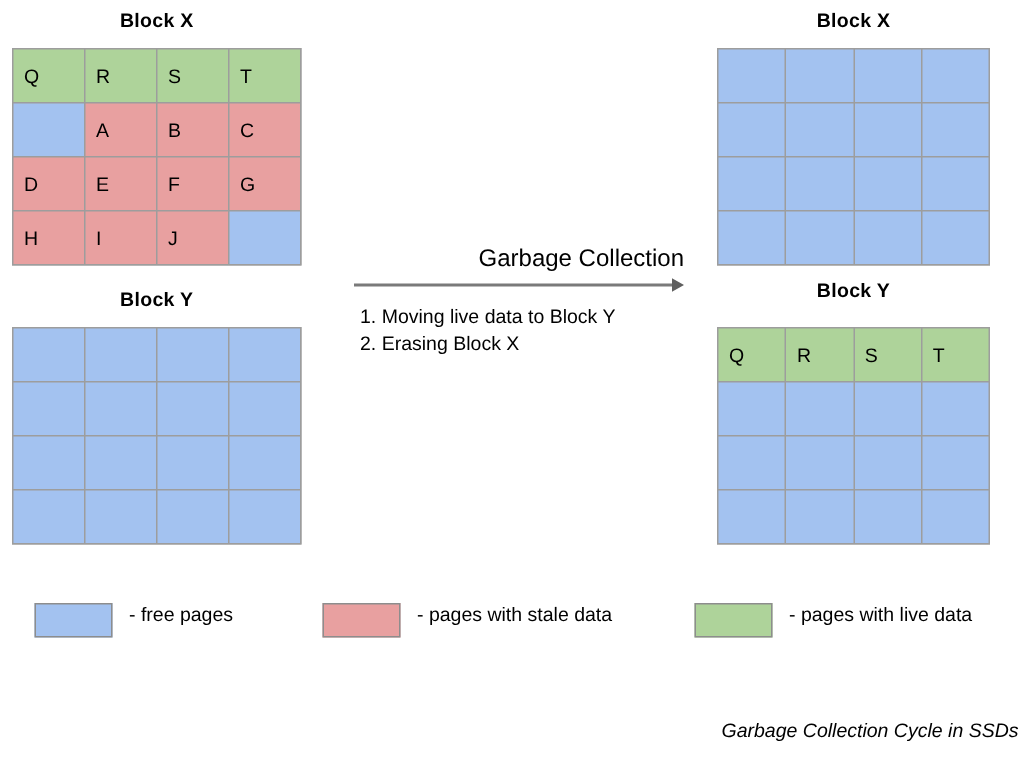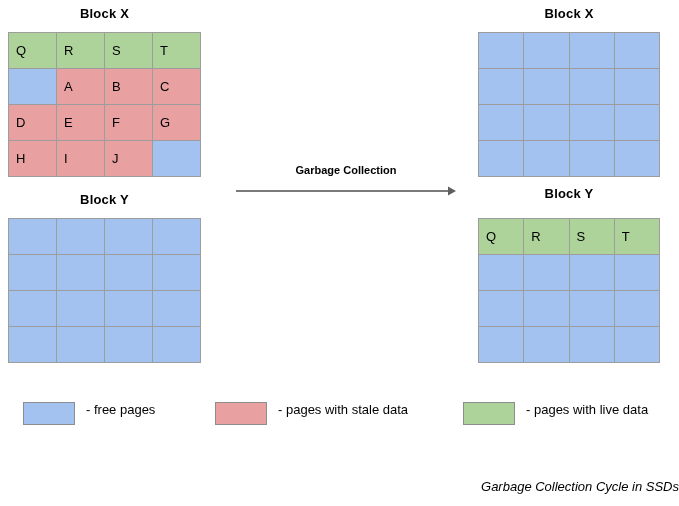--- a/index.html
+++ b/index.html
@@ -70,23 +70,23 @@
   #title-y-before { left: 8px;   top: 192px; width: 193px; }
   #title-x-after  { left: 478px; top: 6px;   width: 182px; }
   #title-y-after  { left: 478px; top: 186px; width: 182px; }
 
   
   .gc-heading {
     position: absolute;
     left: 236px;
     top: 164px;
     width: 220px;
-    text-align: center;
-    font-size: 11px;
-    font-weight: bold;
+    text-align: right;
+    font-size: 16px;
+    font-weight: normal;
     white-space: nowrap;
   }
   .gc-arrow {
     position: absolute;
     left: 236px;
     top: 183px;
     width: 220px;
     height: 12px;
   }
   .gc-steps {
@@ -182,20 +182,24 @@
 
   <div class="gc-heading">Garbage Collection</div>
 
   <div class="gc-arrow">
     <svg width="220" height="12" viewBox="0 0 220 12" aria-hidden="true">
       <line x1="0" y1="6" x2="212" y2="6" stroke="#7a7a7a" stroke-width="2"></line>
       <polygon points="212,1.5 220,6 212,10.5" fill="#5f5f5f"></polygon>
     </svg>
   </div>
 
+  <div class="gc-steps">
+    <div>1. Moving live data to Block Y</div>
+    <div>2. Erasing Block X</div>
+  </div>
 
   <div class="block-title" id="title-x-after">Block X</div>
   <div class="grid" id="grid-x-after">
       <div class="cell free"></div>
       <div class="cell free"></div>
       <div class="cell free"></div>
       <div class="cell free"></div>
       <div class="cell free"></div>
       <div class="cell free"></div>
       <div class="cell free"></div>

